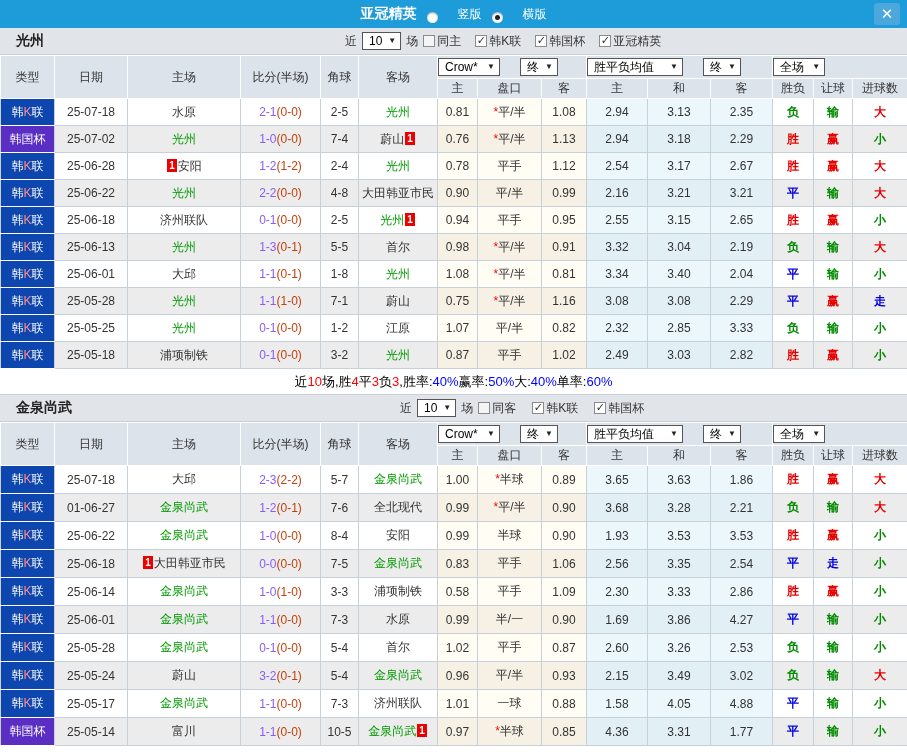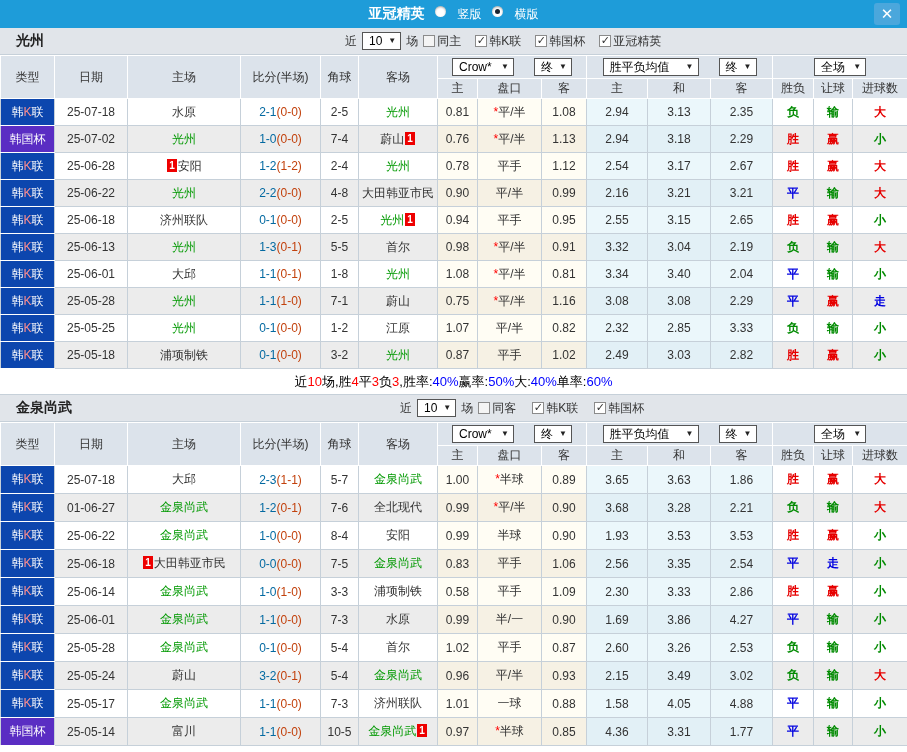--- a/index.html
+++ b/index.html
@@ -2,21 +2,21 @@
 <html><head>
 <meta charset="utf-8">
 <style>
   *{box-sizing:border-box;margin:0;padding:0}
   body{margin:0;background:#fff}
   .wrap{width:907px;height:752px;overflow:hidden;background:#fff;
         font-family:"Liberation Sans","DejaVu Sans",sans-serif;font-size:12px;color:#333}
   
   .titlebar{height:28px;background:#1e9cd9;position:relative;display:flex;align-items:center;justify-content:center;gap:10px;color:#fff}
   .titlebar .title{font-weight:bold;font-size:14px}
-  .radio-wrap{display:flex;align-items:flex-start;gap:12px;cursor:pointer}
+  .radio-wrap{display:flex;align-items:flex-end;gap:20px;cursor:pointer}
   .radio{width:11px;height:11px;border-radius:50%;background:#fff;box-shadow:inset 0 1px 2px rgba(0,0,0,.35);display:inline-block;position:relative}
   .radio.on::after{content:"";position:absolute;left:3px;top:3px;width:5px;height:5px;border-radius:50%;background:#1b2430}
   .closebtn{position:absolute;right:7px;top:3px;width:26px;height:22px;background:#4ba7dc;border-radius:3px;
             display:flex;align-items:center;justify-content:center;color:#fff;font-weight:bold;font-size:15px;cursor:pointer}
   
   .sec-head{height:27px;background:#e1e5ea;position:relative;display:flex;align-items:center;border-bottom:1px solid #c6d0d9}
   .sec-head .team{margin-left:16px;font-weight:bold;font-size:14px;color:#222}
   .filters{position:absolute;top:0;height:100%;display:flex;align-items:center;gap:5px;color:#333}
   .filters.f0{left:345px}
   .filters.f1{left:400px}
@@ -26,40 +26,40 @@
   .count-sel{min-width:38px}
   .cbwrap{display:inline-flex;align-items:center;gap:2px;cursor:pointer}
   .cb{width:12px;height:12px;border:1px solid #8b8b8b;background:#f4f4f4;display:inline-flex;align-items:center;justify-content:center;font-size:11px;line-height:1;color:#333}
   .cb.on{background:#fff}
   .cb.on::after{content:"\2713";font-weight:bold;margin-top:-1px}
   
   table{border-collapse:collapse;table-layout:fixed;width:907px}
   th{background:#dce3eb;border:1px solid #fff;font-weight:normal;font-size:12px;color:#333;padding:0;text-align:center;overflow:hidden;white-space:nowrap}
   thead tr.r1 th{height:23px}
   thead tr.r2 th{height:20px}
-  .selcell{display:flex;align-items:center;justify-content:center;gap:20px}
+  .selcell{display:flex;align-items:center;justify-content:flex-start;gap:20px}
   .sel.company{min-width:62px}
   .sel.fin{min-width:38px}
   .sel.avg{min-width:96px}
   .sel.scope{min-width:52px}
   td{border:1px solid #c6d0d9;padding:0;text-align:center;vertical-align:middle;overflow:hidden;white-space:nowrap;font-size:12px;color:#333}
   .t1 tbody td{height:27px}
   .t2 tbody td{height:28px}
   tbody tr td{background:#fff}
   tbody tr:nth-child(even) td{background:#ececec}
   tbody tr td.g2{background:#fffdf4}
   tbody tr:nth-child(even) td.g2{background:#f6f1e4}
   tbody tr td.g3{background:#ebf7fb}
   tbody tr:nth-child(even) td.g3{background:#e2f0f6}
   tbody tr td.lg{border-top-color:#fff;border-bottom-color:#fff}
   tbody tr td.lg.t-kl{background:#0c46ae;color:#fff}
   tbody tr td.lg.t-cup{background:#5a2dc3;color:#fff}
   .kpink{color:#ff8d8d}
   .green{color:#009900}
-  .ft{color:#0369a1}
+  .ft{color:#8b5cf6}
   .ht{color:#c2410c}
   .star{color:#ff0000}
   td .r{color:#e60000;font-weight:bold}
   td .g{color:#008a00;font-weight:bold}
   td .b{color:#0000e0;font-weight:bold}
   .bdg{display:inline-block;background:#ee0000;color:#fff;font-size:10px;font-weight:bold;line-height:13px;padding:0 2px;margin:0 1px;vertical-align:1px}
   .bdg:empty{display:none}
   
   .summary{height:26px;display:flex;align-items:center;justify-content:center;background:#fff;font-size:13px;color:#000;border-bottom:1px solid #c6d0d9}
   .summary .sum-r{color:#ff0000}
@@ -475,21 +475,21 @@
         <th>胜负</th>
         <th>让球</th>
         <th>进球数</th>
       </tr>
     </thead>
     <tbody>
         <tr>
     <td class="lg t-kl"><span>韩</span><span class="kpink">K</span><span>联</span></td>
     <td>25-07-18</td>
     <td><span>大邱</span></td>
-    <td><span class="ft">2-3</span><span class="ht">(1-1)</span></td>
+    <td><span class="ft">2-3</span><span class="ht">(2-2)</span></td>
     <td>5-7</td>
     <td><span class="green">金泉尚武</span></td>
     <td class="g2">1.00</td>
     <td class="g2"><span class="star">*</span><span>半球</span></td>
     <td class="g2">0.89</td>
     <td class="g3">3.65</td>
     <td class="g3">3.63</td>
     <td class="g3">1.86</td>
     <td><span class="r">胜</span></td>
     <td><span class="r">赢</span></td>

